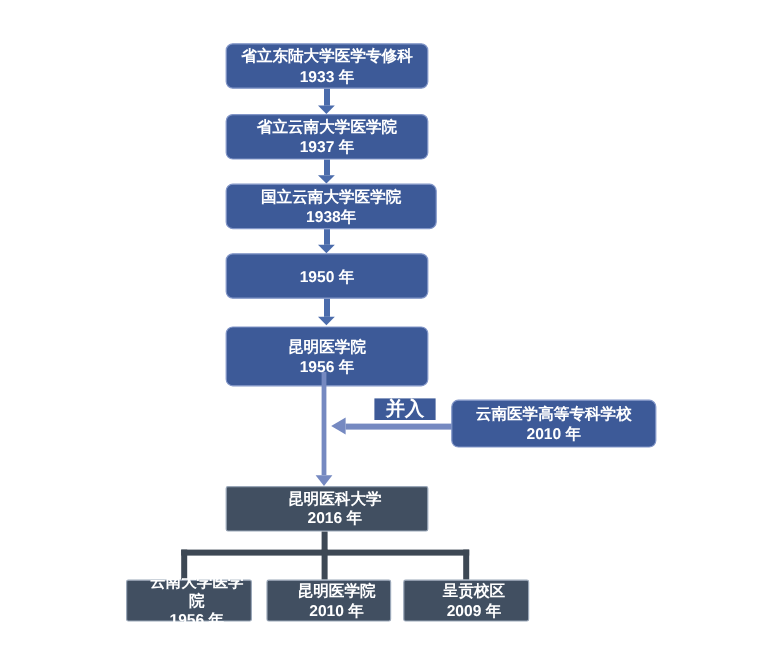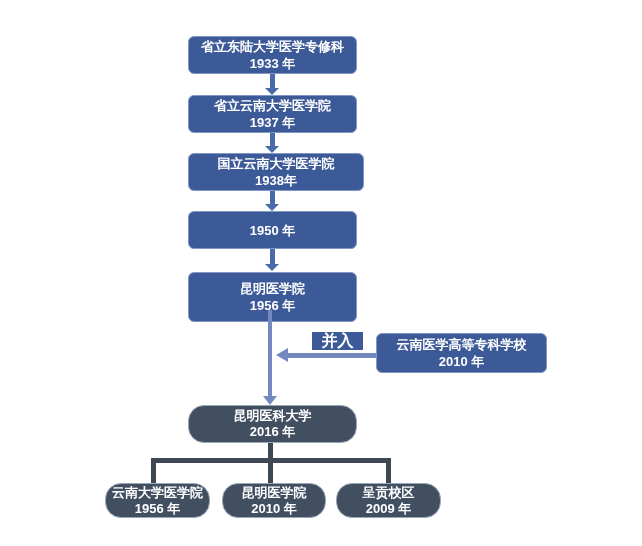--- a/index.html
+++ b/index.html
@@ -35,22 +35,23 @@
     text-align:center;
   }
   .node.primary{
     background:var(--primary-box);
     border:1px solid var(--primary-box-border);
     border-radius:6px;
   }
   .node.dark{
     background:var(--dark-box);
     border:1px solid var(--dark-box-border);
-    border-radius:16px;
+    border-radius:2px;
     line-height:16px;
+    padding-left:13px;
   }
   .merge-label{
     position:absolute;
     box-sizing:border-box;
     background:var(--primary-box);
     color:var(--text);
     font-weight:bold;
     font-size:16px;
     display:flex;
     align-items:center;

